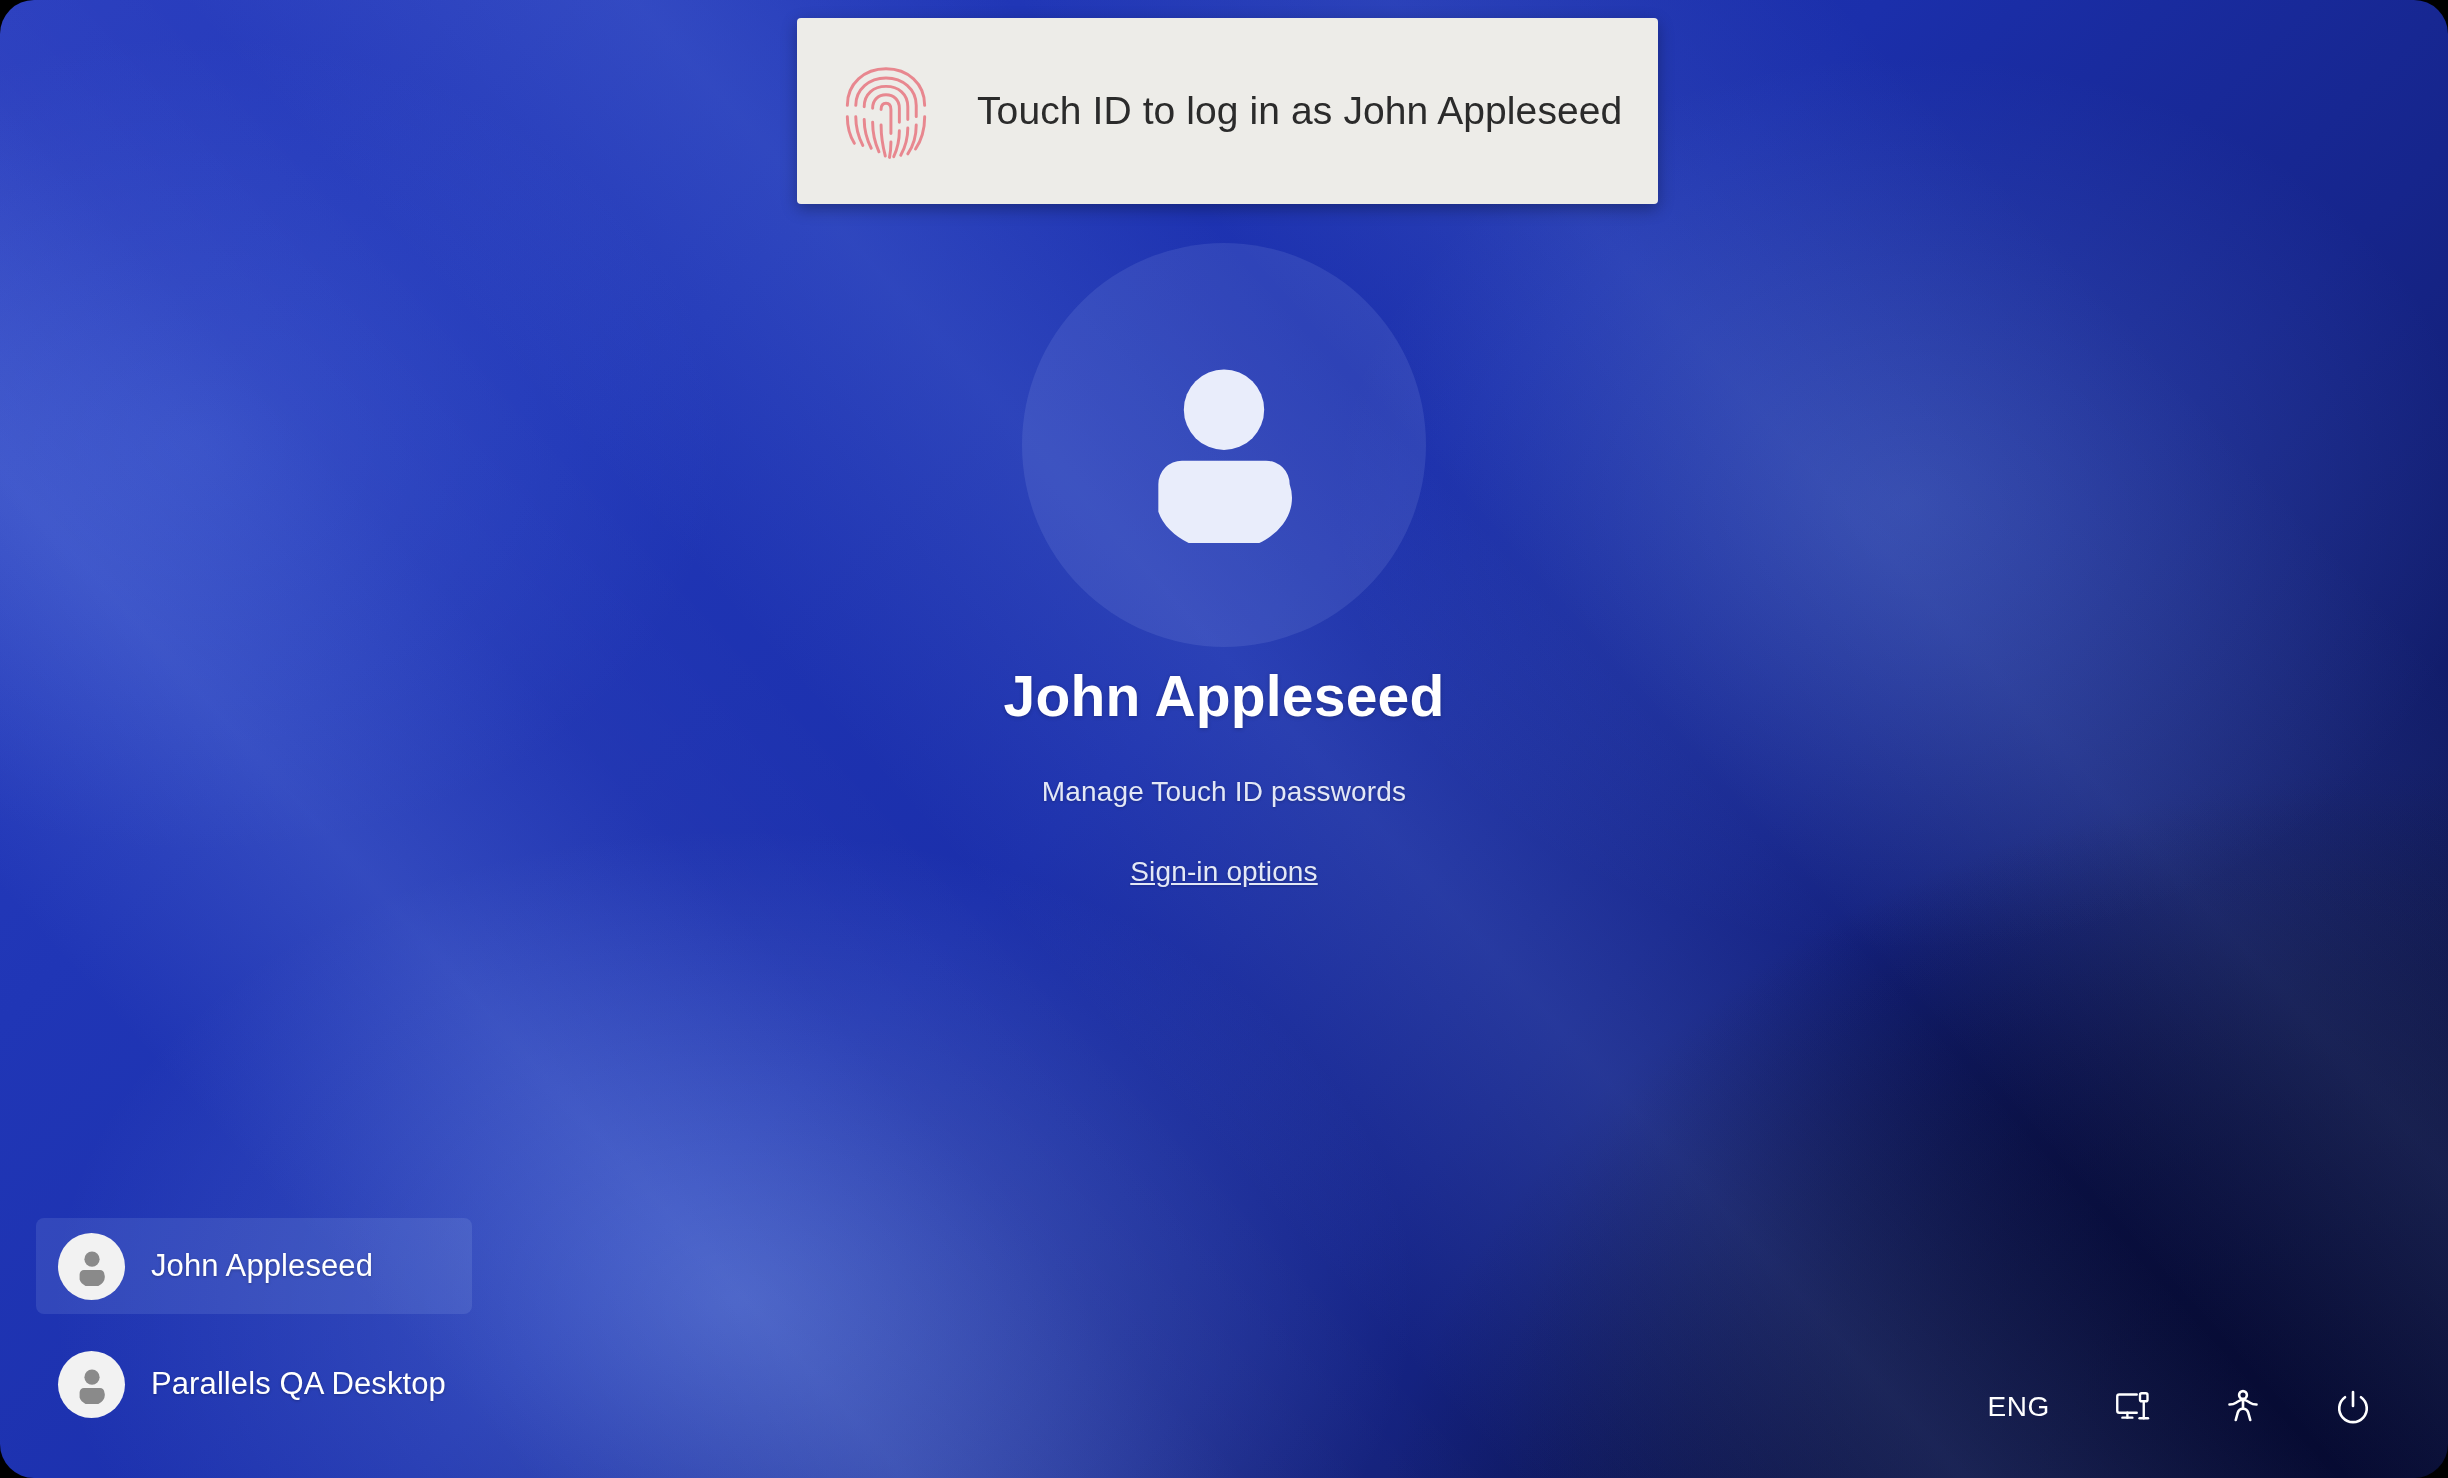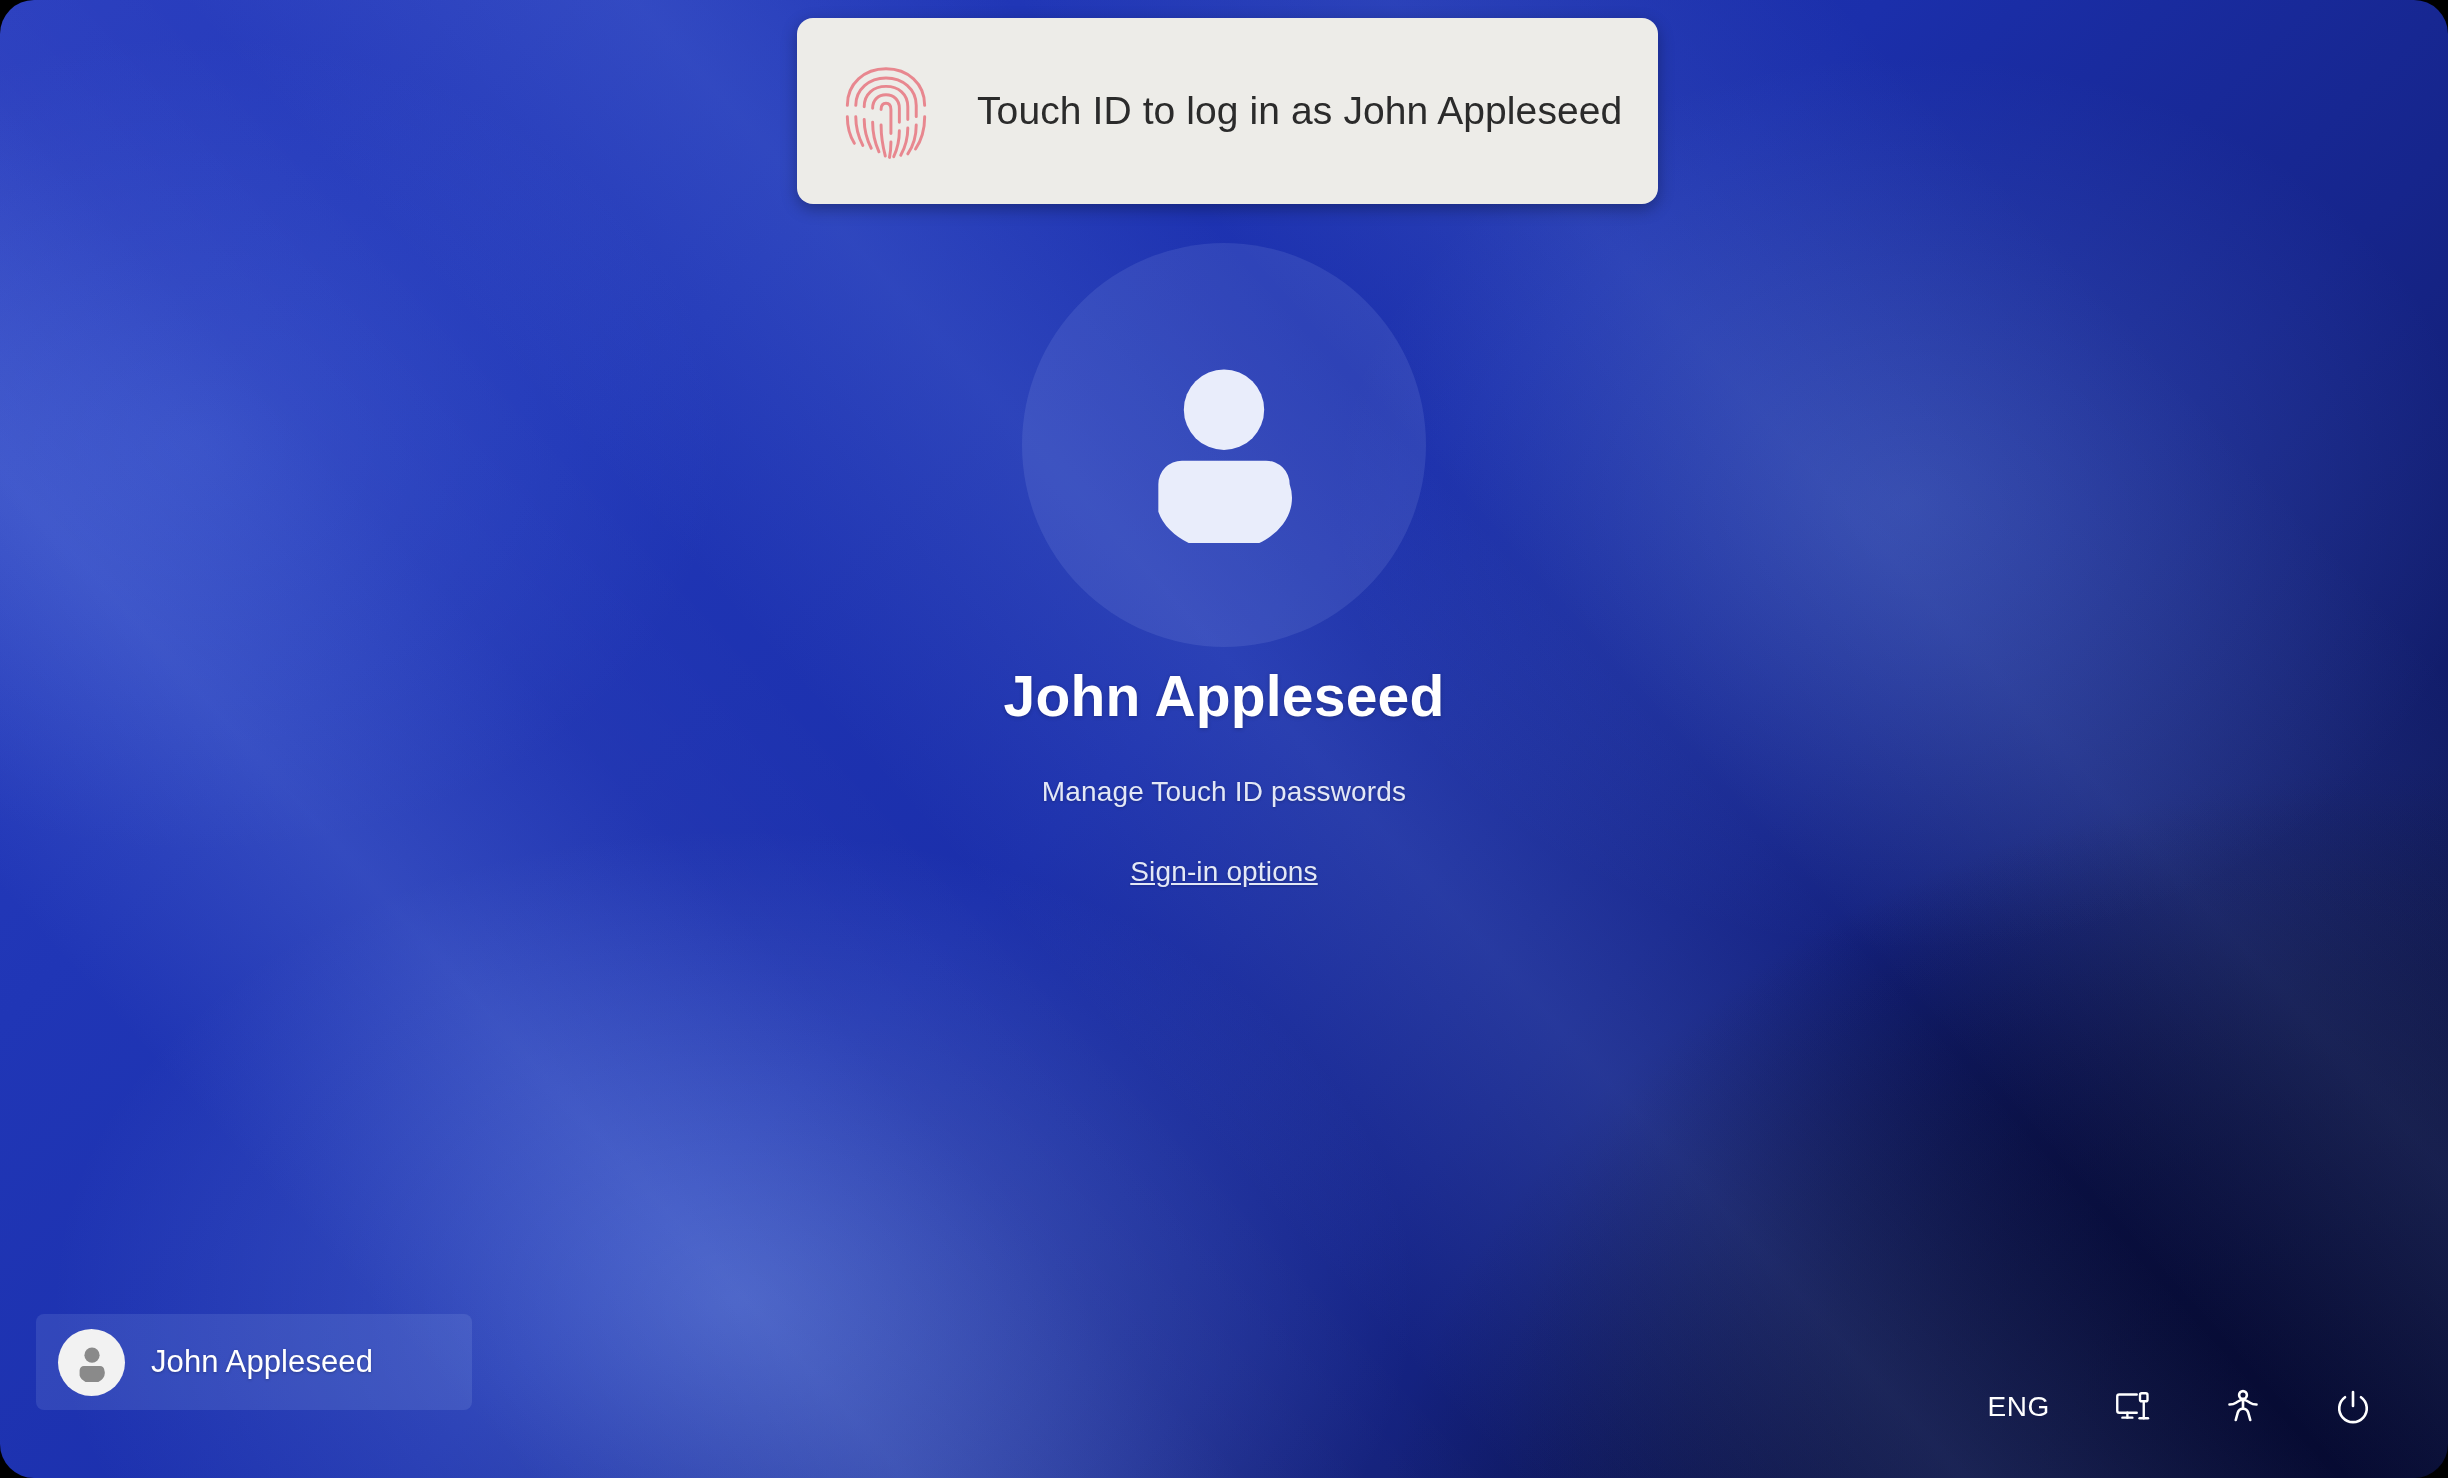--- a/index.html
+++ b/index.html
@@ -39,21 +39,21 @@
   }
 
   
   .toast {
     position: absolute;
     left: 797px;
     top: 18px;
     width: 861px;
     height: 186px;
     background: #edece8;
-    border-radius: 16px;
+    border-radius: 4px;
     box-shadow: 0 5px 16px rgba(0,0,0,0.30);
     display: flex;
     align-items: center;
     box-sizing: border-box;
     padding-left: 44px;
   }
   .toast-fp { width: 90px; height: 96px; flex: 0 0 auto; }
   .toast-text {
     margin-left: 46px;
     font-size: 39px;
@@ -258,20 +258,29 @@
         <svg viewBox="0 0 100 100">
           <circle cx="50" cy="33" r="19" fill="#8a8a8a"></circle>
           <path d="M19 84 L19 71 a11 11 0 0 1 11 -11 L70 60 a11 11 0 0 1 11 11 L81 71 a31 25 0 0 1 -62 13 Z" fill="#8a8a8a"></path>
         </svg>
       </span>
       <span class="user-name">John Appleseed</span>
     </div>
 
     <div class="row-gap"></div>
 
+    <div class="user-row">
+      <span class="user-av">
+        <svg viewBox="0 0 100 100">
+          <circle cx="50" cy="33" r="19" fill="#8a8a8a"></circle>
+          <path d="M19 84 L19 71 a11 11 0 0 1 11 -11 L70 60 a11 11 0 0 1 11 11 L81 71 a31 25 0 0 1 -62 13 Z" fill="#8a8a8a"></path>
+        </svg>
+      </span>
+      <span class="user-name">Parallels QA Desktop</span>
+    </div>
   </div>
 
   <div class="tray">
 
     <div class="tray-item tray-lang">ENG</div>
 
     <div class="tray-item">
       <svg viewBox="0 0 32 32" width="40" height="40" fill="none" stroke="#ffffff" stroke-width="1.9" stroke-linecap="round" stroke-linejoin="round">
         <path d="M19 6 L5 6 a1.6 1.6 0 0 0 -1.6 1.6 L3.4 19 a1.6 1.6 0 0 0 1.6 1.6 L19 20.6"></path>
         <line x1="7.5" y1="24.5" x2="15.5" y2="24.5"></line>

